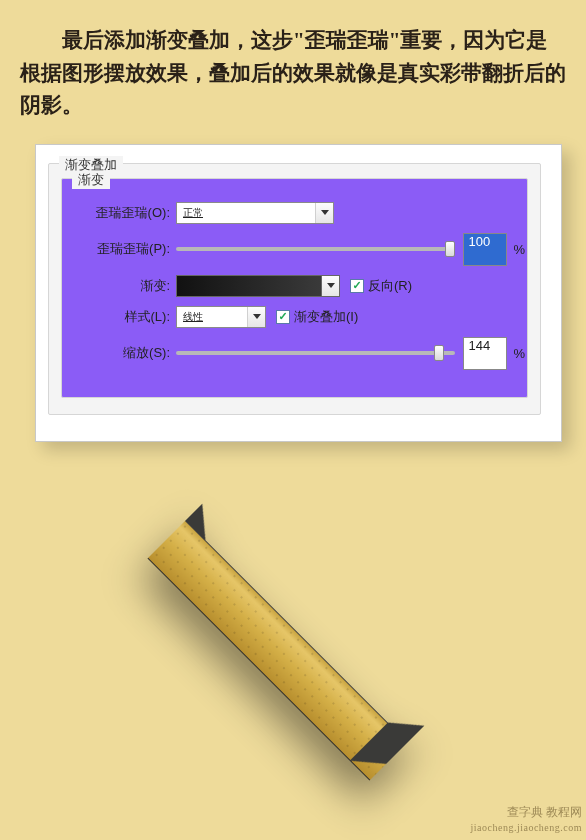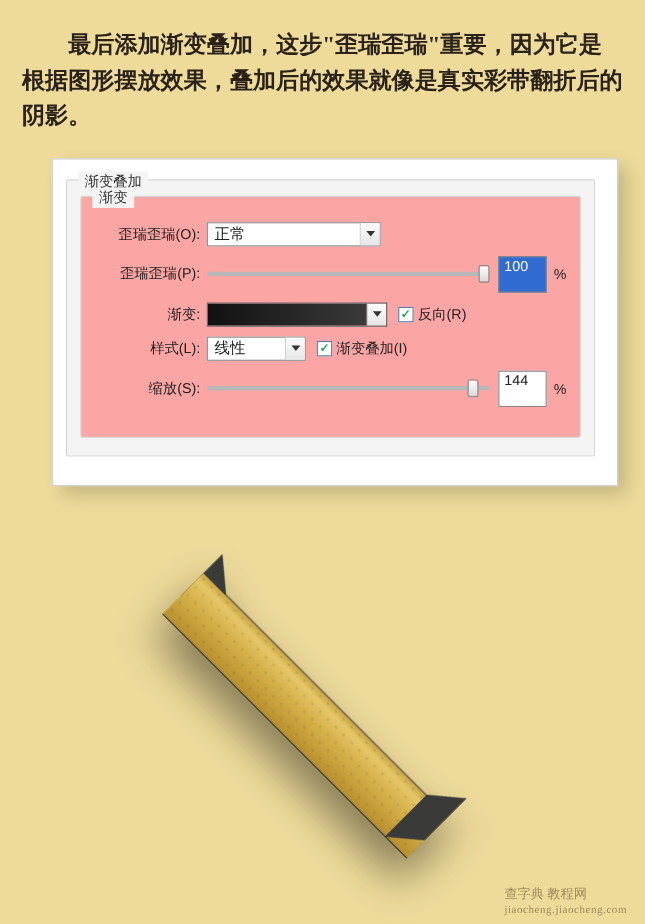--- a/index.html
+++ b/index.html
@@ -13,37 +13,37 @@
   }
   .intro-text {
     padding: 24px 20px 18px 20px;
     font-size: 21px;
     line-height: 1.55;
     color: #2a2118;
     font-weight: bold;
     font-family: "SimSun", serif;
   }
   .panel-wrap {
-    margin: 4px 24px 0 47px;
+    margin: 4px 24px 0 35px;
     background: #fff;
     border: 1px solid #c8c8c8;
     box-shadow: 8px 8px 16px rgba(0,0,0,0.18);
     padding: 10px 20px 26px 12px;
     position: relative;
   }
   .fieldset-outer, .fieldset-inner {
     border: 1px solid #d6d6d6;
     border-radius: 2px;
     position: relative;
     padding: 8px 12px 16px 12px;
     margin-top: 8px;
     background: #f2f2f2;
   }
   .fieldset-outer { background: #f4f4f4; }
-  .fieldset-inner { background: #fca5a5; margin-top: 6px; padding: 14px 12px 18px 12px; }
+  .fieldset-inner { background: #8b5cf6; margin-top: 6px; padding: 14px 2px 18px 12px; }
   .legend {
     position: absolute;
     top: -8px;
     left: 10px;
     background: #f4f4f4;
     padding: 0 6px;
     font-size: 13px;
     color: #333;
   }
   .row {
@@ -62,21 +62,22 @@
     display: flex;
     align-items: center;
     border: 1px solid #8a8a8a;
     background: #fff;
     height: 22px;
     min-width: 158px;
   }
   .select-text {
     flex: 1;
     padding: 0 6px;
-    font-size: 14px;
+    font-size: 10px;
+    text-decoration: underline;
   }
   .select-arrow {
     width: 18px;
     height: 20px;
     display: flex;
     align-items: center;
     justify-content: center;
     border-left: 1px solid #d0d0d0;
     background: linear-gradient(#fdfdfd,#e6e6e6);
   }
@@ -198,25 +199,25 @@
   .ribbon-fold-l, .ribbon-fold-r {
     position: absolute;
     width: 28px; height: 54px;
     background: #3a3a38;
   }
   .ribbon-fold-l { left: -46px; top: 86px; transform: skewY(40deg); transform-origin: right top; }
   .ribbon-fold-r { left: 240px; top: 86px; transform: skewY(-40deg); transform-origin: left top; }
   
   .watermark {
     position: absolute;
-    right: 16px;
+    right: 4px;
     bottom: 6px;
     font-size: 12px;
     color: rgba(90,70,30,0.55);
-    text-align: left;
+    text-align: right;
     line-height: 1.3;
     font-family: "SimSun", serif;
   }
   .watermark .l2 { font-size: 10px; letter-spacing: 0.5px; }
 </style>
 </head>
 <body>
 
 <div class="intro-text">　　最后添加渐变叠加，这步"歪瑞歪瑞"重要，因为它是根据图形摆放效果，叠加后的效果就像是真实彩带翻折后的阴影。</div>
 

